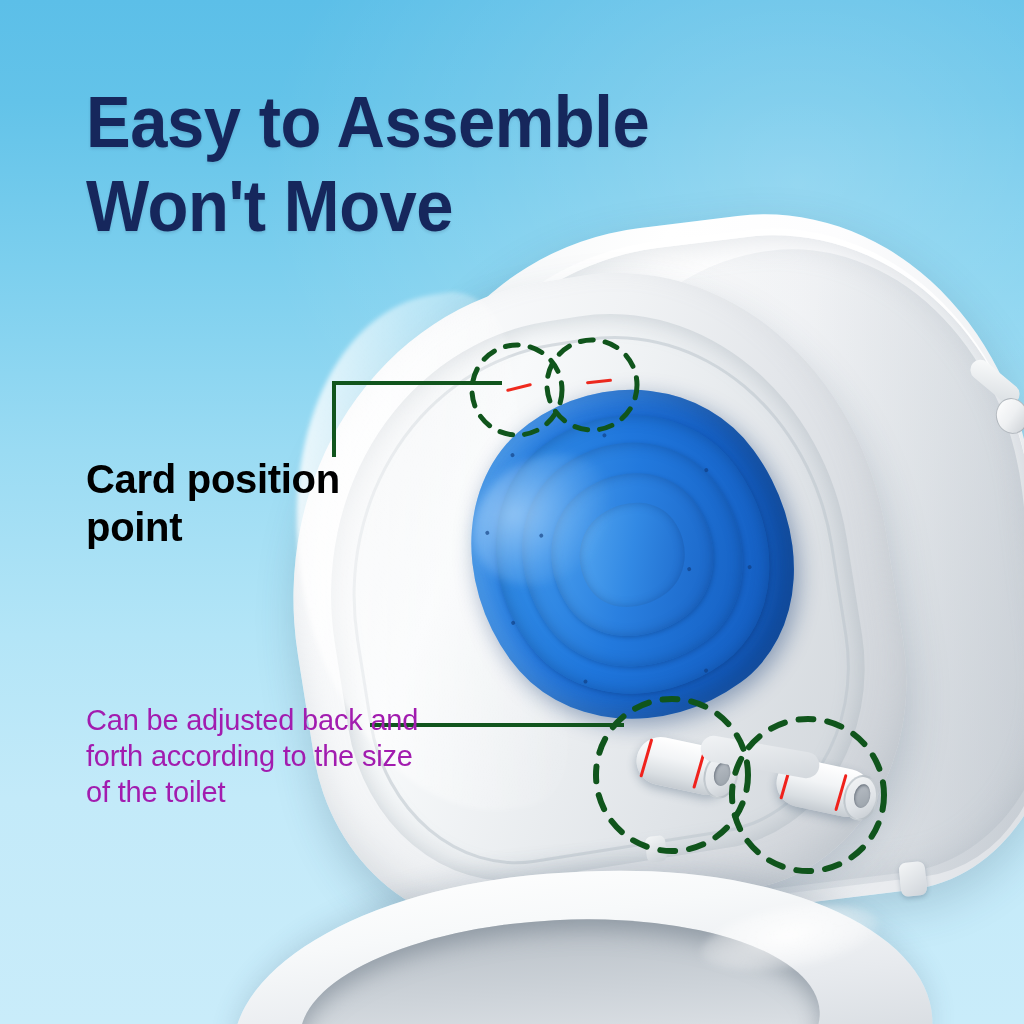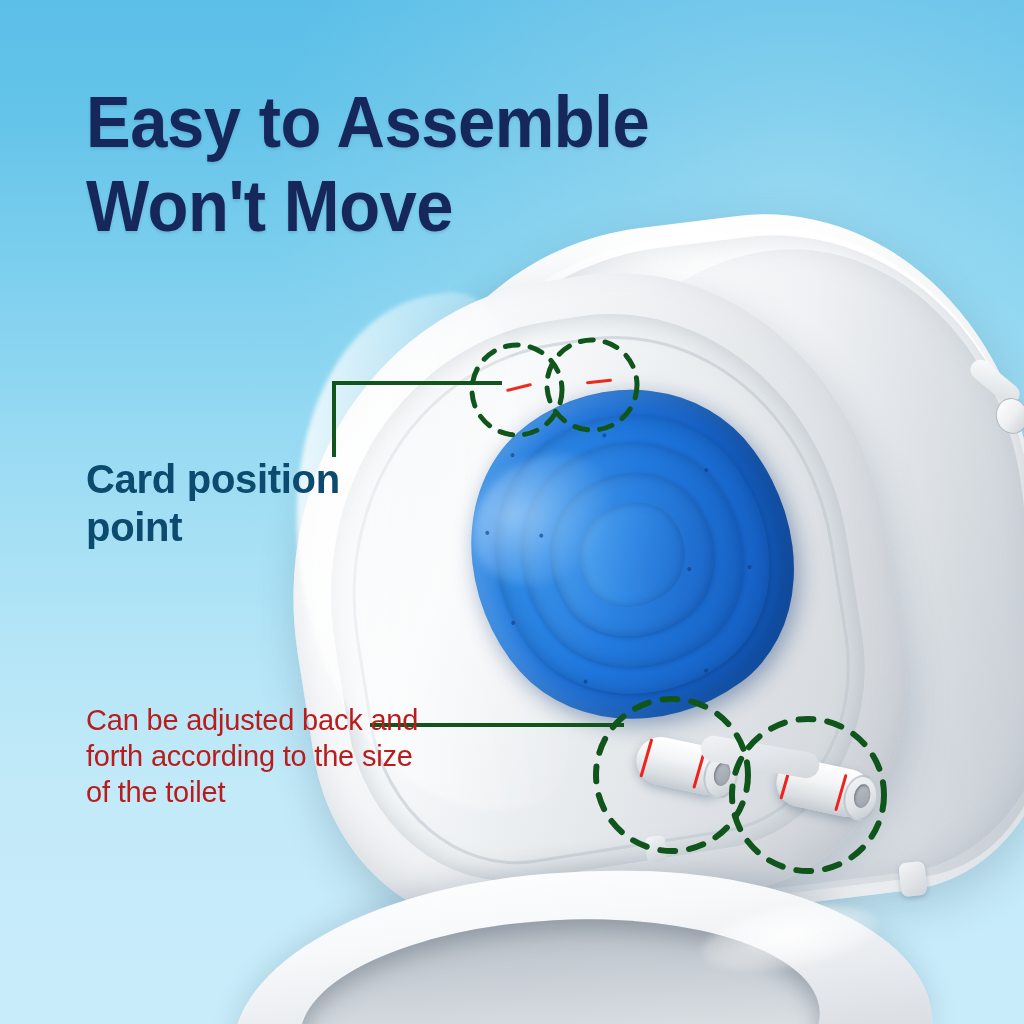--- a/index.html
+++ b/index.html
@@ -368,30 +368,30 @@
     transform: scaleX(0.93);
     transform-origin: left top;
     text-shadow: 0 2px 3px rgba(20,40,80,0.14);
   }
   .headline .l2 { display: block; }
 
   .callout {
     position: absolute;
   }
   .callout-title {
-    color: #0c4a6e;
+    color: #000000;
     font-family: "Liberation Sans", sans-serif;
     font-weight: bold;
     font-size: 40px;
     line-height: 48px;
     letter-spacing: -0.3px;
     white-space: pre-line;
   }
   .callout-body {
-    color: #b91c1c;
+    color: #a21caf;
     font-family: "Liberation Sans", sans-serif;
     font-weight: normal;
     font-size: 29px;
     line-height: 36px;
     letter-spacing: -0.2px;
     white-space: pre-line;
     margin-top: 6px;
   }
   #callout-card { left: 86px; top: 455px; width: 330px; }
   #callout-clamp { left: 86px; top: 696px; width: 400px; }

